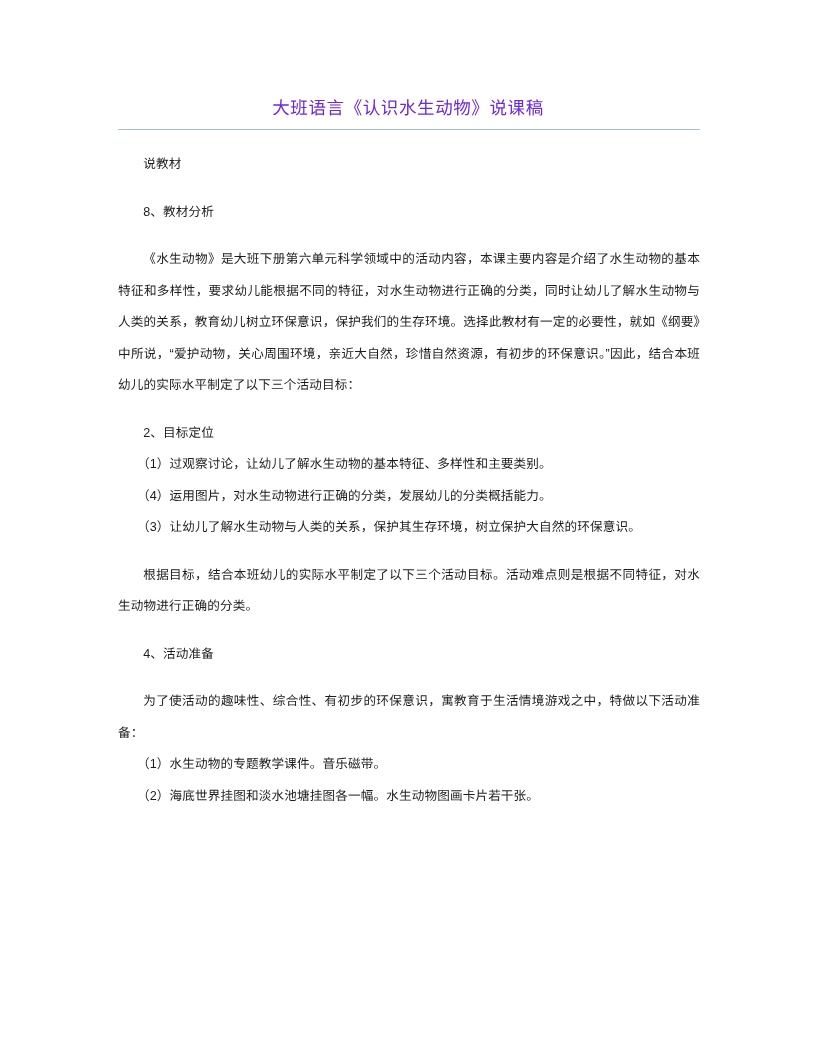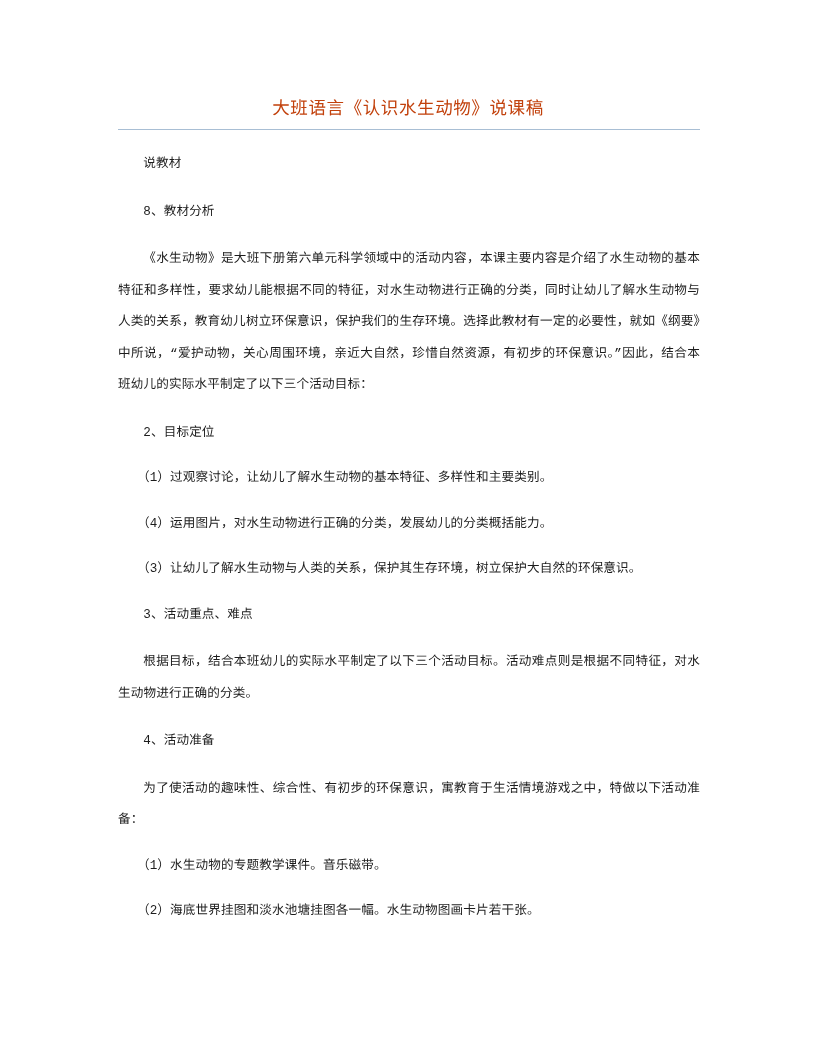--- a/index.html
+++ b/index.html
@@ -25,47 +25,47 @@
     width: 582px;
   }
   .doc-title {
     margin: 0;
     padding: 95px 0 0 0;
     text-align: center;
     font-family: "Liberation Sans", "DejaVu Sans", sans-serif;
     font-size: 17.5px;
     font-weight: 400;
     letter-spacing: 0.6px;
-    color: #c2410c;
+    color: #6d28d9;
     line-height: 1.5;
     white-space: nowrap;
   }
   .title-rule {
     margin: 9px 0 0 0;
     height: 1px;
     width: 582px;
     background: #a8bed4;
     border: 0;
     padding: 0;
   }
   .para {
     margin: 0;
     padding: 0;
-    font-family: Liberation Mono, monospace;
+    font-family: Liberation Sans, sans-serif;
     font-size: 12.6px;
     line-height: 31.5px;
     color: #1c1c1c;
     text-align: justify;
     text-justify: inter-ideograph;
     letter-spacing: 0.15px;
     word-break: break-all;
   }
   .para.indent-2 { text-indent: 2em; }
   .para.indent-15 { text-indent: 1.5em; }
-  .gap-14 { margin-top: 14px; }
+  .gap-14 { }
   .gap-16 { margin-top: 16px; }
   .gap-19 { margin-top: 19px; }
 </style>
 </head>
 <body>
 
 <div class="page">
 
   <h1 class="doc-title">大班语言《认识水生动物》说课稿</h1>
 
@@ -80,21 +80,20 @@
     <p class="para indent-2 gap-16">《水生动物》是大班下册第六单元科学领域中的活动内容，本课主要内容是介绍了水生动物的基本特征和多样性，要求幼儿能根据不同的特征，对水生动物进行正确的分类，同时让幼儿了解水生动物与人类的关系，教育幼儿树立环保意识，保护我们的生存环境。选择此教材有一定的必要性，就如《纲要》中所说，“爱护动物，关心周围环境，亲近大自然，珍惜自然资源，有初步的环保意识。”因此，结合本班幼儿的实际水平制定了以下三个活动目标：</p>
 
     <p class="para indent-2 gap-16">2、目标定位</p>
 
     <p class="para indent-15 gap-14">（1）过观察讨论，让幼儿了解水生动物的基本特征、多样性和主要类别。</p>
 
     <p class="para indent-15 gap-14">（4）运用图片，对水生动物进行正确的分类，发展幼儿的分类概括能力。</p>
 
     <p class="para indent-15 gap-14">（3）让幼儿了解水生动物与人类的关系，保护其生存环境，树立保护大自然的环保意识。</p>
 
-    <p class="para indent-2 gap-14">3、活动重点、难点</p>
 
     <p class="para indent-2 gap-16">根据目标，结合本班幼儿的实际水平制定了以下三个活动目标。活动难点则是根据不同特征，对水生动物进行正确的分类。</p>
 
     <p class="para indent-2 gap-16">4、活动准备</p>
 
     <p class="para indent-2 gap-16">为了使活动的趣味性、综合性、有初步的环保意识，寓教育于生活情境游戏之中，特做以下活动准备：</p>
 
     <p class="para indent-15 gap-14">（1）水生动物的专题教学课件。音乐磁带。</p>
 
     <p class="para indent-15 gap-14">（2）海底世界挂图和淡水池塘挂图各一幅。水生动物图画卡片若干张。</p>

